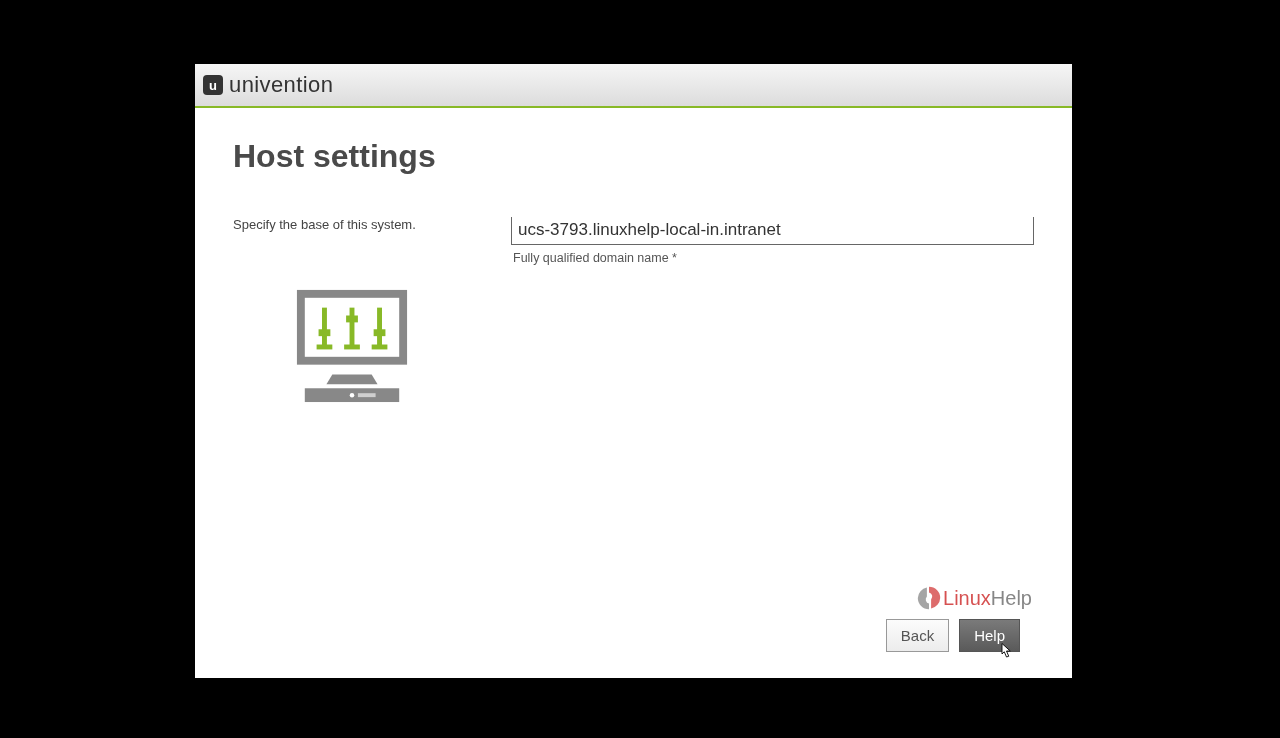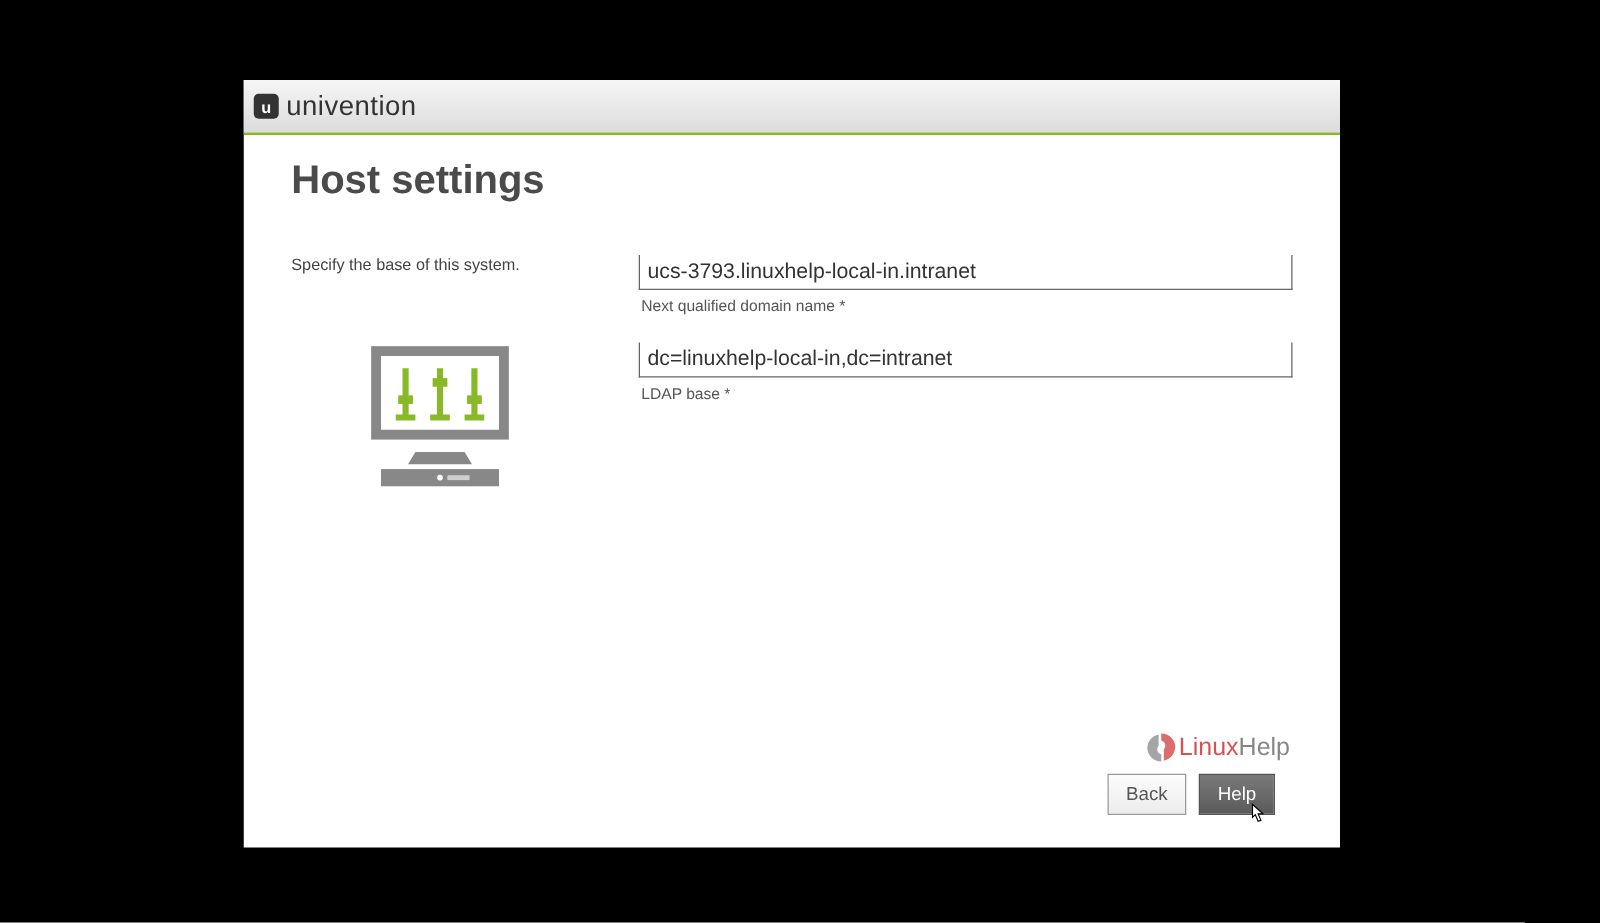--- a/index.html
+++ b/index.html
@@ -48,21 +48,21 @@
       line-height: 1;
     }
     .brand {
       font-size: 22px;
       font-weight: 500;
       letter-spacing: 0.4px;
       color: #333;
     }
     .content {
       flex: 1;
-      padding: 17px 38px 0 38px;
+      padding: 30px 38px 0 38px;
       position: relative;
     }
     .page-title {
       font-size: 32px;
       font-weight: 700;
       color: #4a4a4a;
       margin-bottom: 42px;
     }
     .form-row {
       display: flex;
@@ -197,25 +197,21 @@
             <rect x="12" y="104" width="96" height="14" fill="#888"></rect>
             <circle cx="60" cy="111" r="2.3" fill="#fff"></circle>
             <rect x="66" y="109" width="18" height="4" fill="#cfcfcf"></rect>
           </svg>
         </div>
       </div>
 
       <div class="right-col">
         <div class="field-block">
           <input class="field-input" type="text" value="ucs-3793.linuxhelp-local-in.intranet" style="">
-          <span class="field-label">Next qualified domain name *</span>
-        </div>
-        <div class="field-block">
-          <input class="field-input" type="text" value="dc=linuxhelp-local-in,dc=intranet" style="">
-          <span class="field-label">LDAP base *</span>
+          <span class="field-label">Fully qualified domain name *</span>
         </div>
       </div>
     </div>
 
     <div class="watermark">
       <svg class="watermark-icon" viewBox="0 0 40 40">
         <path d="M20 4 A16 16 0 0 1 36 20 A16 16 0 0 1 23 35 L23 22 A6 6 0 0 0 20 12 Z" fill="#d23f3f" opacity="0.85"></path>
         <path d="M20 36 A16 16 0 0 1 4 20 A16 16 0 0 1 17 5 L17 18 A6 6 0 0 0 20 28 Z" fill="#8a8a8a" opacity="0.85"></path>
       </svg>
       <span class="watermark-text"><span>Linux</span><span class="help">Help</span></span>

